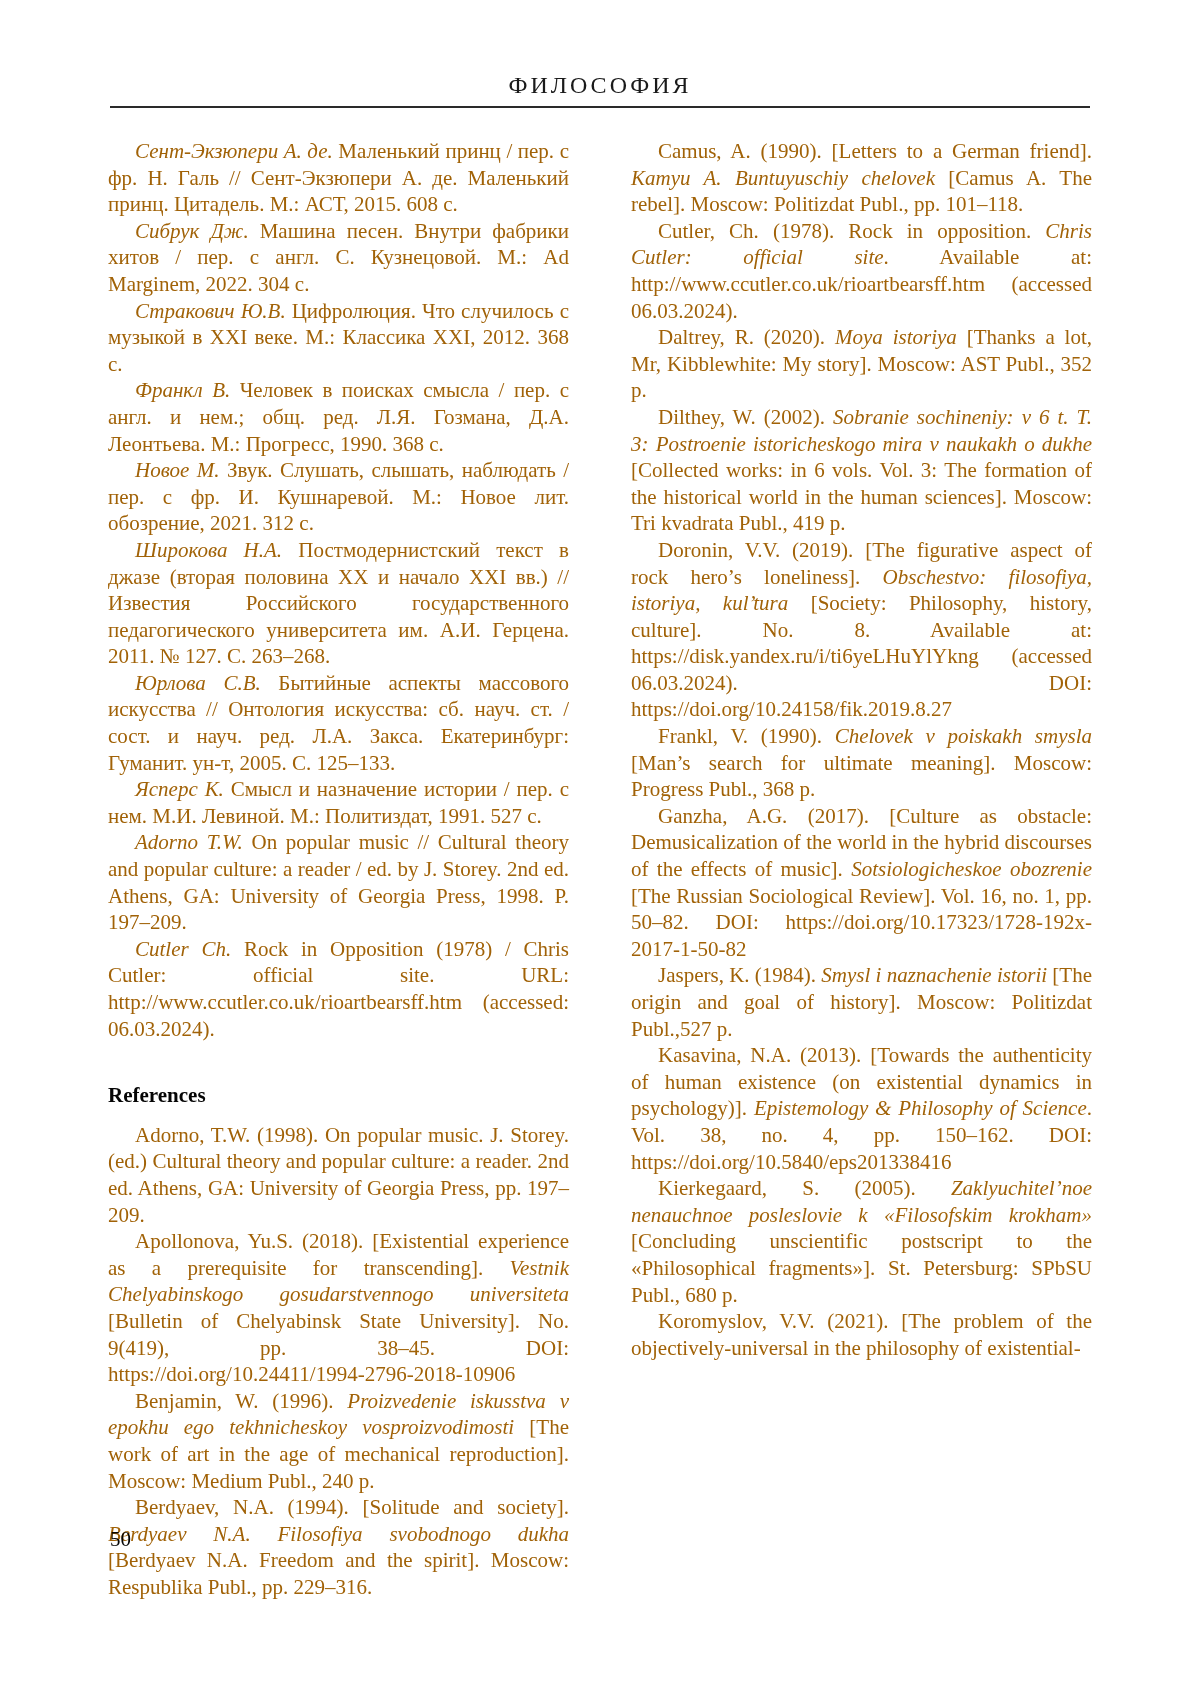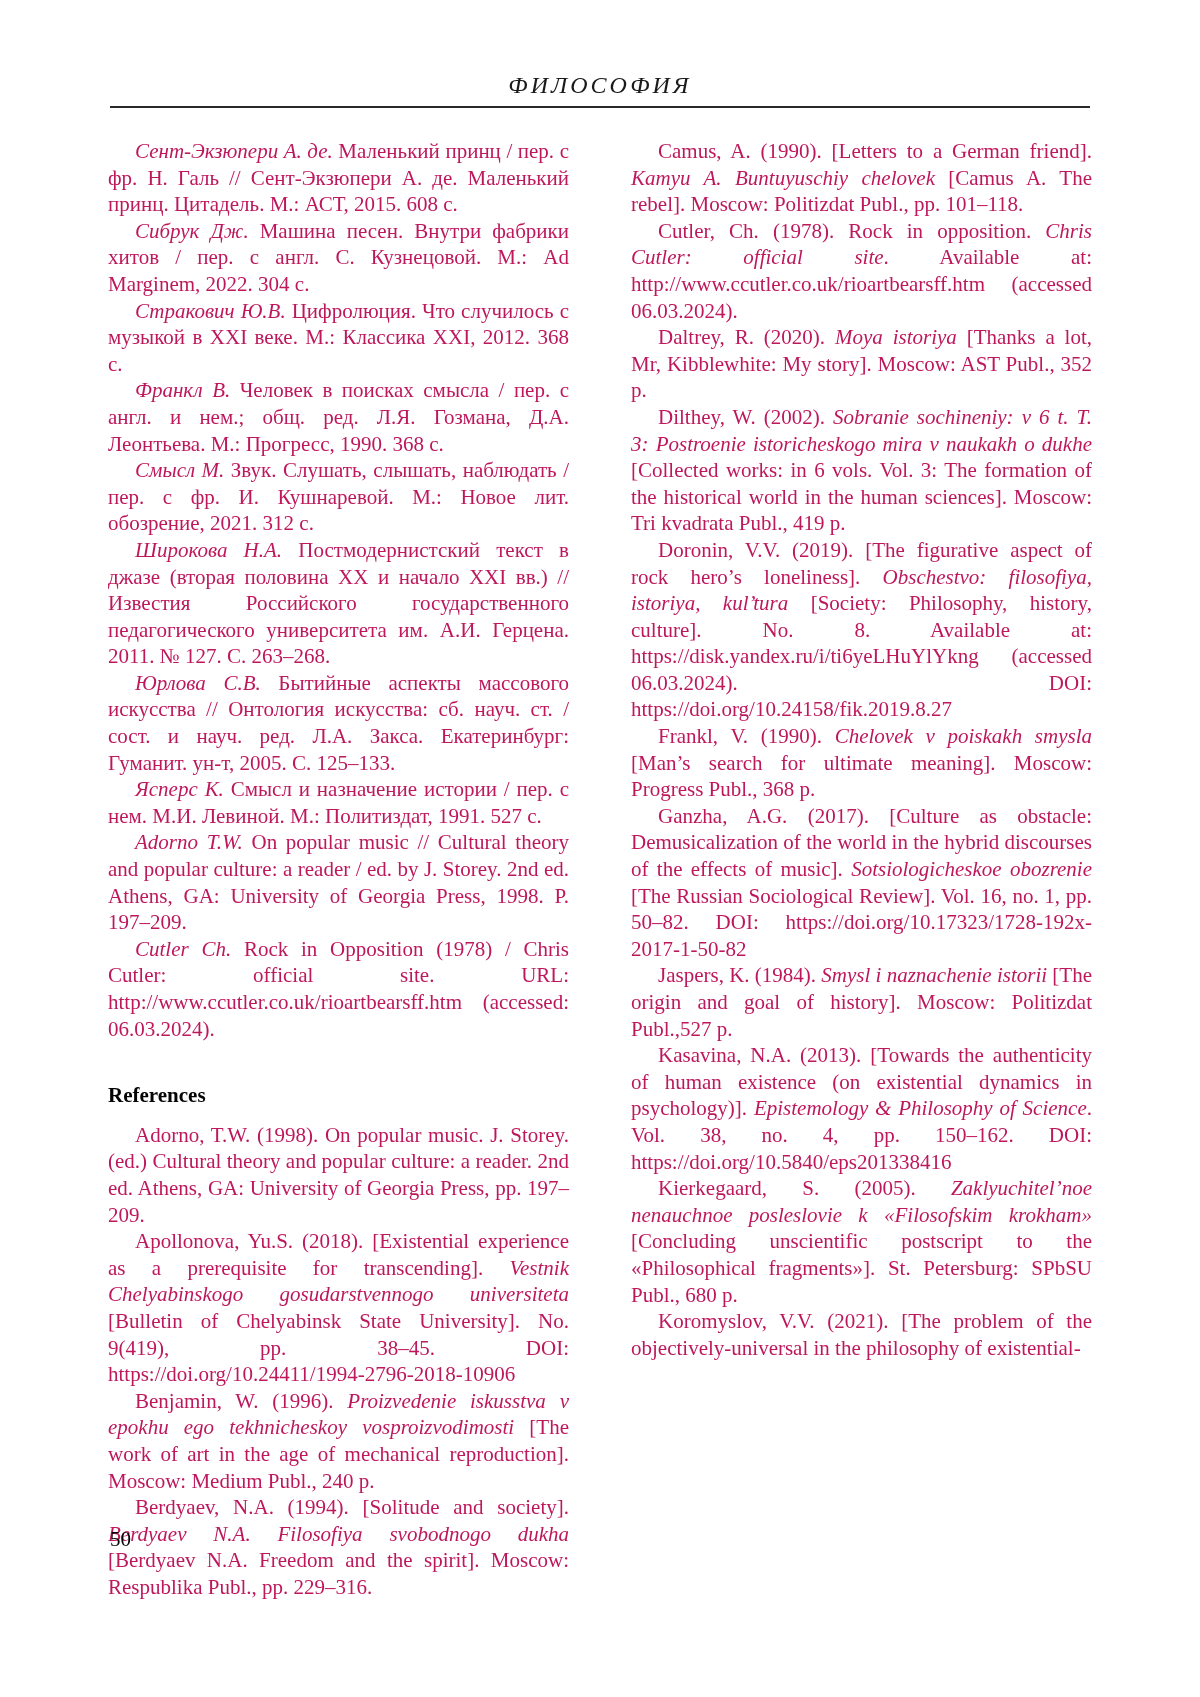--- a/index.html
+++ b/index.html
@@ -15,21 +15,20 @@
     color: #000000;
     font-family: "Liberation Serif", "DejaVu Serif", serif;
     overflow: hidden;
   }
   .running-head {
     position: absolute;
     top: 72px;
     left: 0;
     width: 100%;
     text-align: center;
-    font-style: italic;
     font-size: 24px;
     letter-spacing: 3px;
     color: #1a1a1a;
   }
   .head-rule {
     position: absolute;
     top: 106px;
     left: 110px;
     width: 980px;
     height: 0;
@@ -46,21 +45,21 @@
   .col {
     width: 461px;
     flex: 0 0 461px;
   }
   .ref {
     margin: 0;
     font-size: 21px;
     line-height: 26.6px;
     text-align: justify;
     text-indent: 27px;
-    color: #be185d;
+    color: #a16207;
   }
   .it {
     font-style: italic;
   }
   .refs-heading {
     font-size: 21px;
     line-height: 26.6px;
     font-weight: bold;
     margin: 40px 0 13px 0;
     text-indent: 0;
@@ -83,21 +82,21 @@
 
   <div class="head-rule"></div>
 
   <div class="columns">
     <div class="col">
       <div>
           <p class="ref"><span class="it">Сент-Экзюпери А. де.</span><span> Маленький принц / пер. с фр. Н. Галь // Сент-Экзюпери А. де. Маленький принц. Цитадель. М.: АСТ, 2015. 608 с.</span></p>
           <p class="ref"><span class="it">Сибрук Дж.</span><span> Машина песен. Внутри фабрики хитов / пер. с англ. С. Кузнецовой. М.: Ad Marginem, 2022. 304 с.</span></p>
           <p class="ref"><span class="it">Стракович Ю.В.</span><span> Цифролюция. Что случилось с музыкой в XXI веке. М.: Классика XXI, 2012. 368 с.</span></p>
           <p class="ref"><span class="it">Франкл В.</span><span> Человек в поисках смысла / пер. с англ. и нем.; общ. ред. Л.Я. Гозмана, Д.А. Леонтьева. М.: Прогресс, 1990. 368 с.</span></p>
-          <p class="ref"><span class="it">Смысл М.</span><span> Звук. Слушать, слышать, наблюдать / пер. с фр. И. Кушнаревой. М.: Новое лит. обозрение, 2021. 312 с.</span></p>
+          <p class="ref"><span class="it">Новое М.</span><span> Звук. Слушать, слышать, наблюдать / пер. с фр. И. Кушнаревой. М.: Новое лит. обозрение, 2021. 312 с.</span></p>
           <p class="ref"><span class="it">Широкова Н.А.</span><span> Постмодернистский текст в джазе (вторая половина XX и начало XXI вв.) // Известия Российского государственного педагогического университета им. А.И. Герцена. 2011. № 127. С. 263–268.</span></p>
           <p class="ref"><span class="it">Юрлова С.В.</span><span> Бытийные аспекты массового искусства // Онтология искусства: сб. науч. ст. / сост. и науч. ред. Л.А. Закса. Екатеринбург: Гуманит. ун-т, 2005. С. 125–133.</span></p>
           <p class="ref"><span class="it">Ясперс К.</span><span> Смысл и назначение истории / пер. с нем. М.И. Левиной. М.: Политиздат, 1991. 527 с.</span></p>
           <p class="ref"><span class="it">Adorno T.W.</span><span> On popular music // Cultural theory and popular culture: a reader / ed. by J. Storey. 2nd ed. Athens, GA: University of Georgia Press, 1998. P. 197–209.</span></p>
           <p class="ref"><span class="it">Cutler Ch.</span><span> Rock in Opposition (1978) / Chris Cutler: official site. URL: http://www.ccutler.co.uk/rioartbearsff.htm (accessed: 06.03.2024).</span></p>
         </div>
       <h2 class="refs-heading">References</h2>
       <div>
           <p class="ref"><span>Adorno, T.W. (1998). On popular music. J. Storey. (ed.) Cultural theory and popular culture: a reader. 2nd ed. Athens, GA: University of Georgia Press, pp. 197–209.</span></p>
           <p class="ref"><span>Apollonova, Yu.S. (2018). [Existential experience as a prerequisite for transcending]. </span><span class="it">Vestnik Chelyabinskogo gosudarstvennogo universiteta</span><span> [Bulletin of Chelyabinsk State University]. No. 9(419), pp. 38–45. DOI: https://doi.org/10.24411/1994-2796-2018-10906</span></p>

